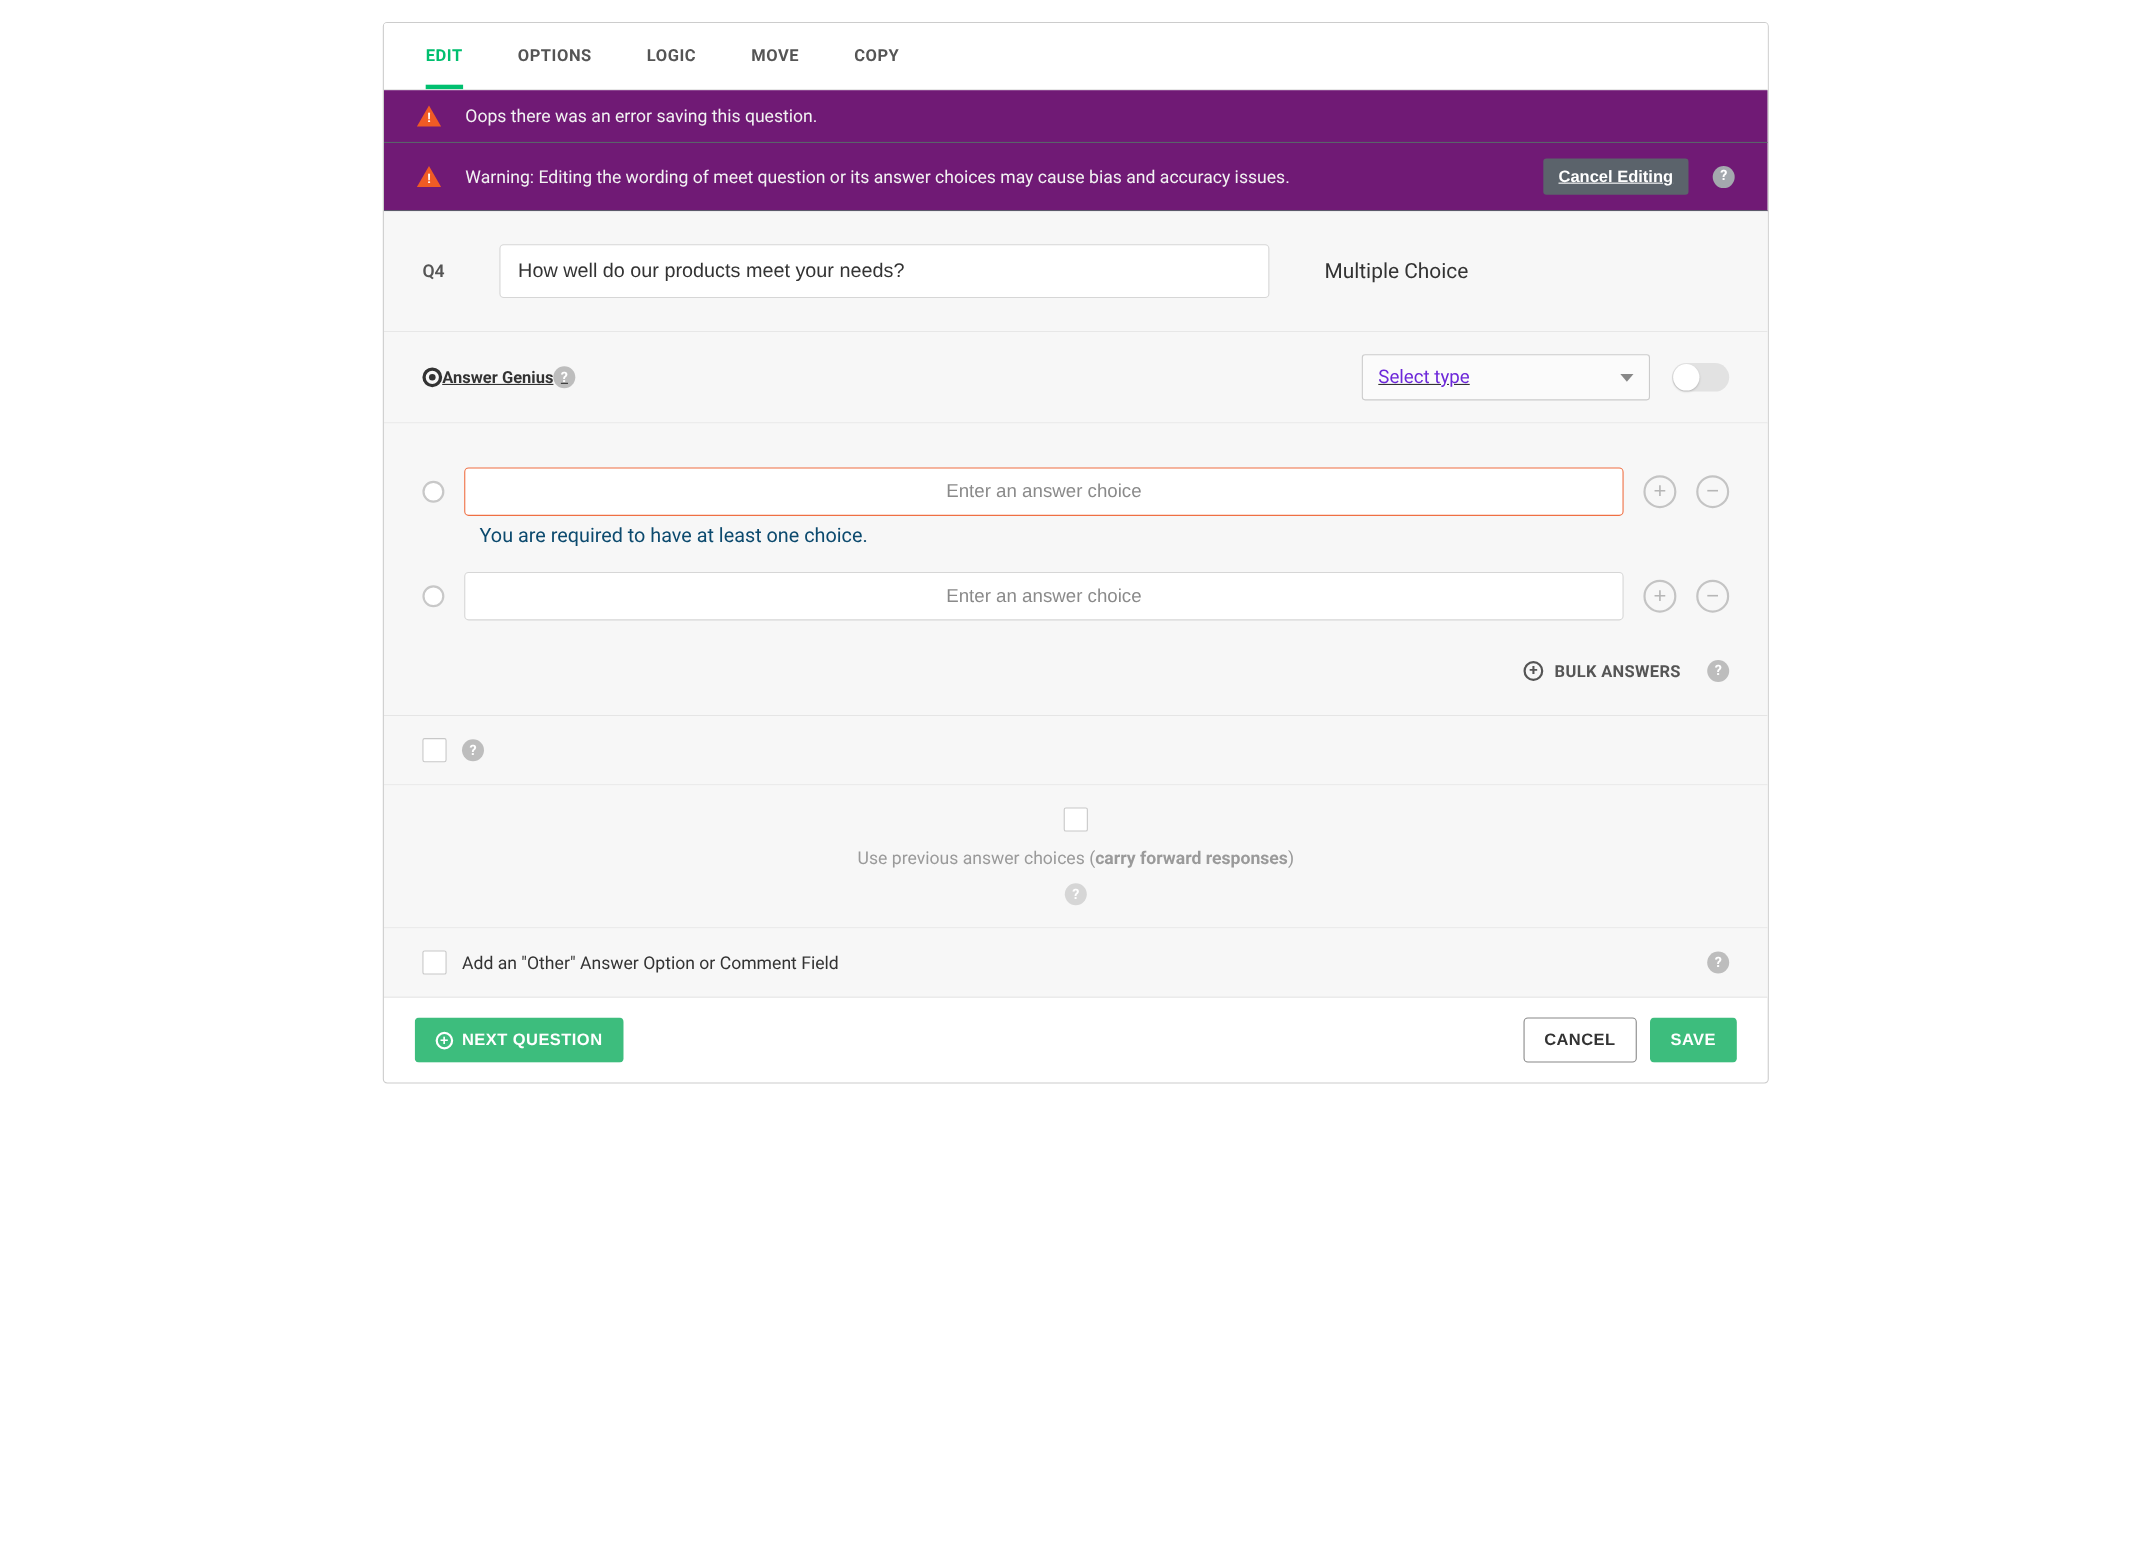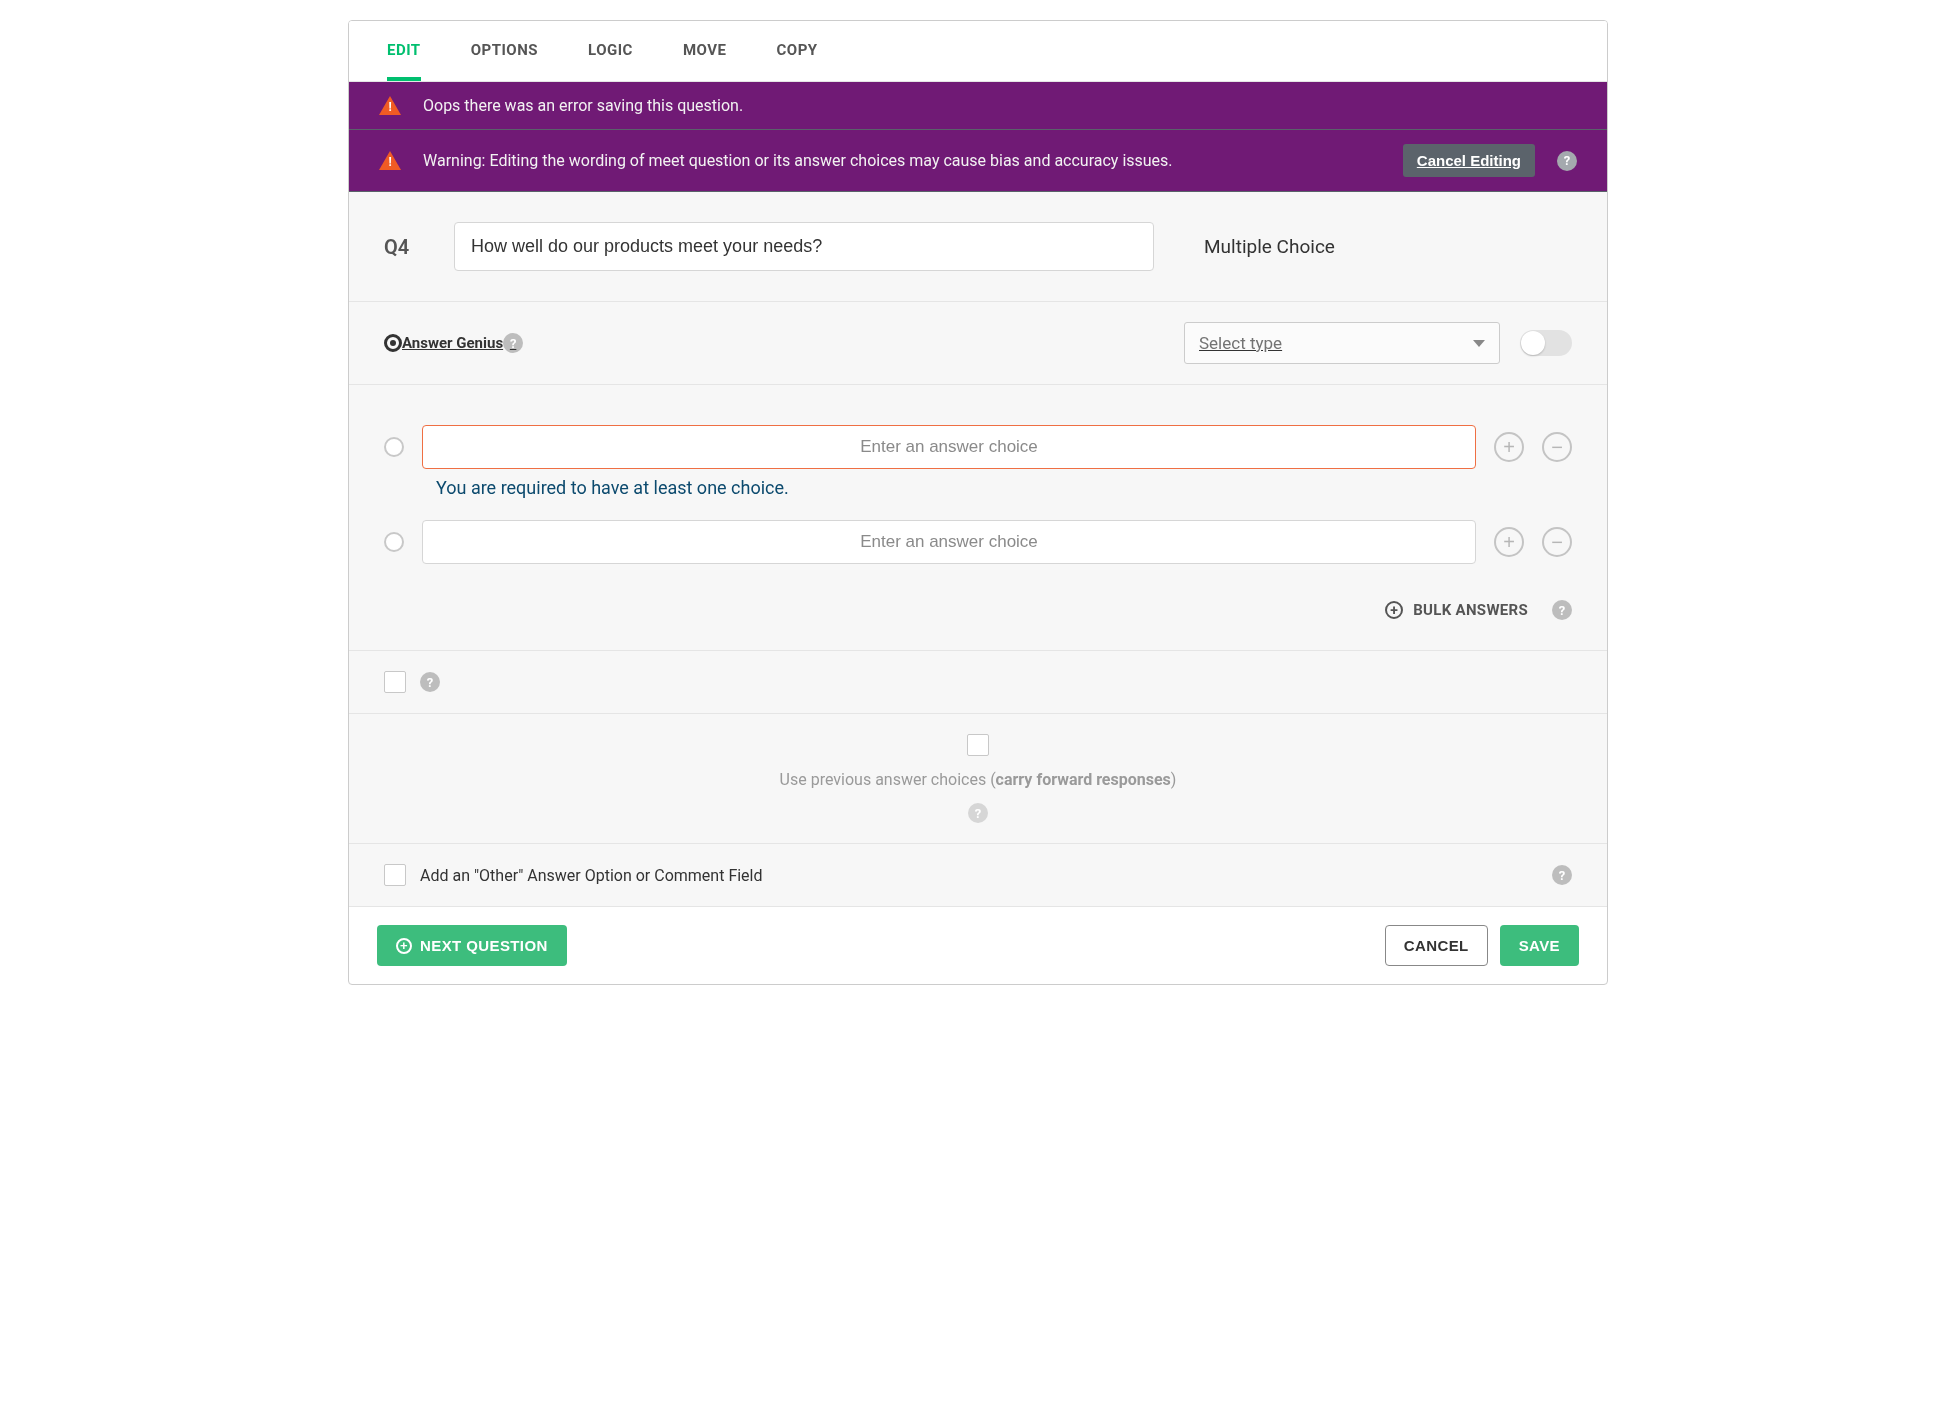--- a/index.html
+++ b/index.html
@@ -97,21 +97,21 @@
 
   
   .qheader {
     background: #f7f7f7;
     display: flex;
     align-items: center;
     padding: 30px 35px;
     gap: 30px;
     border-bottom: 1px solid #e5e5e5;
   }
-  .qnum { font-size: 20px; font-weight: 600; color: #555; min-width: 40px; }
+  .qnum { font-size: 16px; font-weight: 600; color: #555; min-width: 40px; }
   .qtext {
     flex: 0 1 700px;
     background: #fff;
     border: 1px solid #d6d6d6;
     border-radius: 4px;
     padding: 13px 16px;
     font-size: 18px;
     color: #333;
   }
   .qtype { flex: 1; font-size: 19px; color: #333; text-align: left; padding-left: 20px;}
@@ -130,27 +130,27 @@
   .target-icon {
     width: 18px; height: 18px; border-radius: 50%;
     border: 3px solid #333; position: relative; flex-shrink:0;
   }
   .target-icon::after {
     content: ""; position: absolute; top: 3px; left: 3px;
     width: 6px; height:6px; border-radius:50%; background:#333;
   }
   .genius .spacer { flex: 1; }
   .type-select {
-    width: 316px;
+    width: 262px;
     background: #fbfbfb;
     border: 1px solid #ccc;
     border-radius: 3px;
     padding: 10px 14px;
     font-size: 17px;
-    color: #737373;
+    color: #6d28d9;
     display: flex;
     justify-content: space-between;
     align-items: center;
     cursor: pointer;
     margin-left: 32px;
   }
   .chevron-down {
     width: 0; height: 0;
     border-left: 6px solid transparent;
     border-right: 6px solid transparent;

